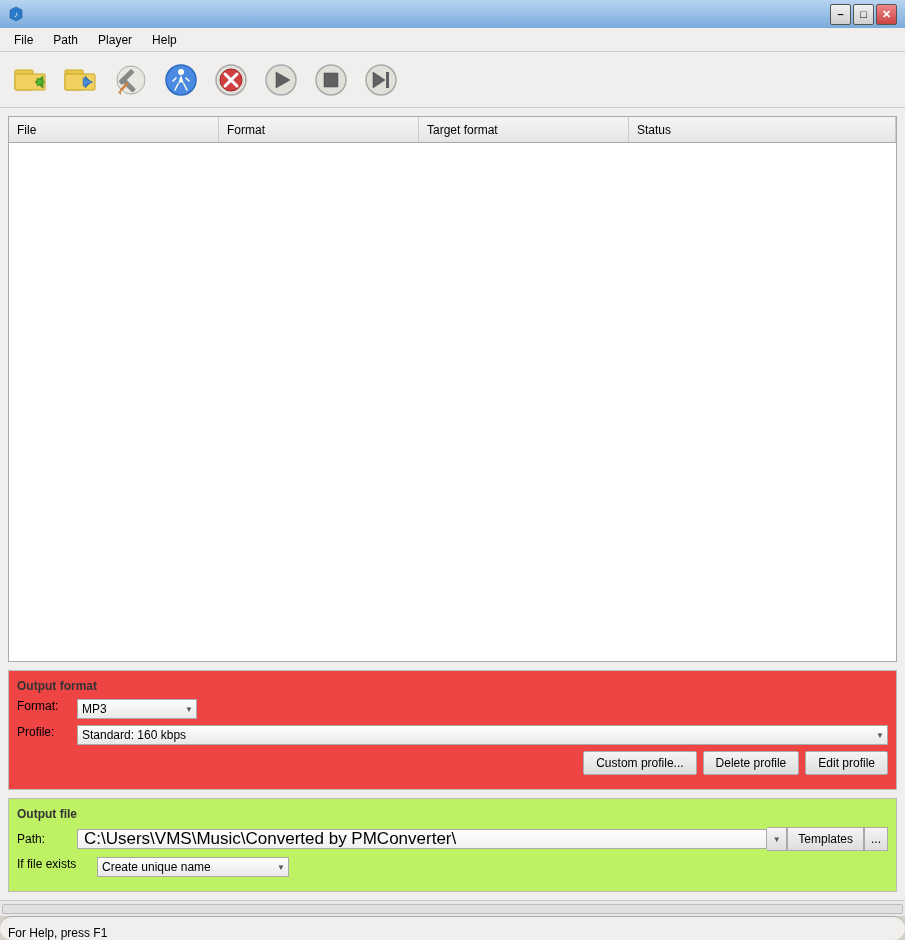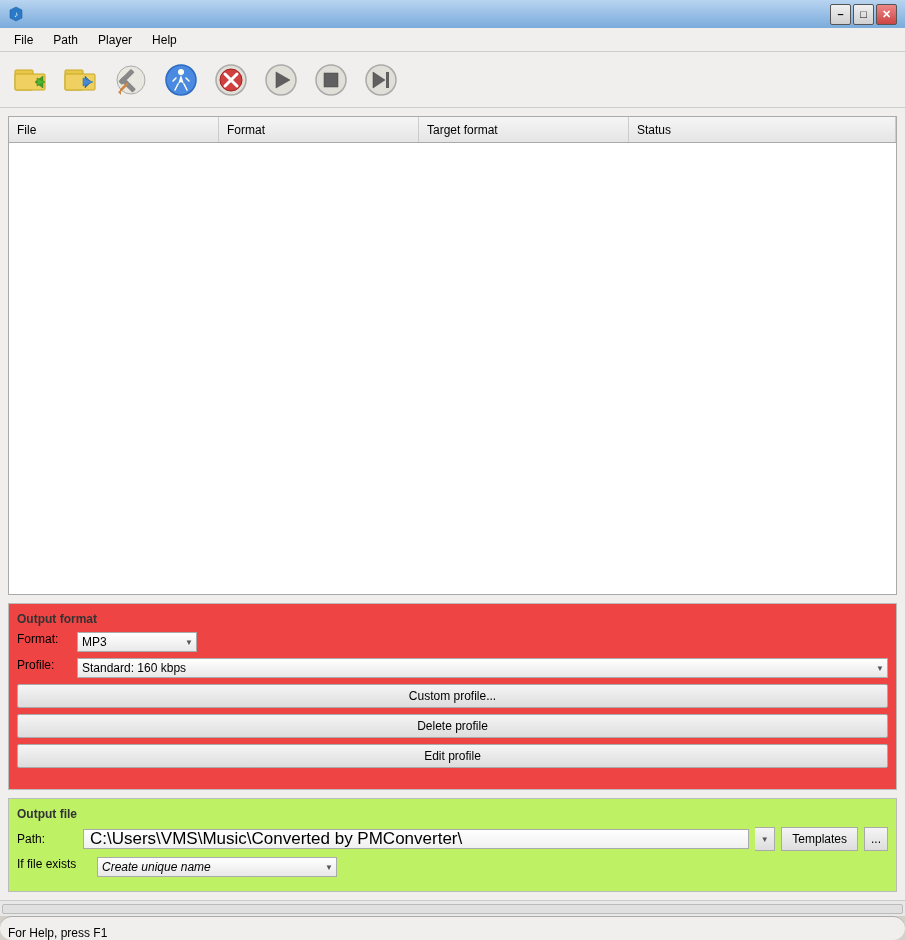--- a/index.html
+++ b/index.html
@@ -199,28 +199,27 @@
       font-size: 12px;
       cursor: pointer;
       border-radius: 2px;
       color: #000;
     }
 
     .profile-buttons {
       display: flex;
       gap: 6px;
       justify-content: flex-end;
-      margin-bottom: 13px;
-      flex-direction: column;
+      margin-bottom: 6px;
     }
 
     .path-row {
       display: flex;
       align-items: center;
-      gap: 6px;
+      gap: 0;
     }
     .path-input {
       border: 1px solid #aaa;
       background: linear-gradient(to bottom, #fff, #f0f0f0);
       padding: 3px 6px;
       font-size: 17px;
       flex: 1;
       height: 20px;
     }
     .path-dropdown-arrow {
@@ -248,21 +247,21 @@
     }
     .browse-btn {
       border: 1px solid #aaa;
       background: linear-gradient(to bottom, #f5f5f5, #ddd);
       padding: 3px 6px;
       font-size: 12px;
       cursor: pointer;
       height: 24px;
     }
 
-    .if-exists-select { width: 240px; font-style: italic; }
+    .if-exists-select { width: 192px; }
 
     
     .scrollbar-area {
       height: 16px;
       background: #e8e8e8;
       border-top: 1px solid #ccc;
       flex-shrink: 0;
       display: flex;
       align-items: center;
       padding: 0 2px;

